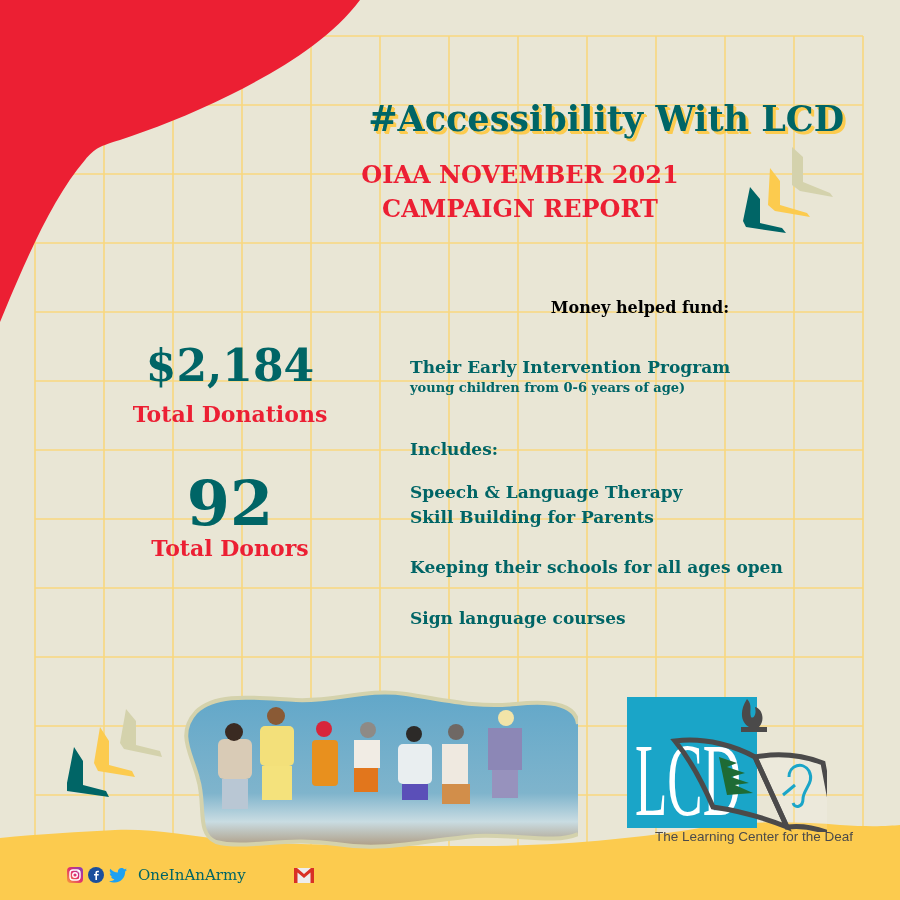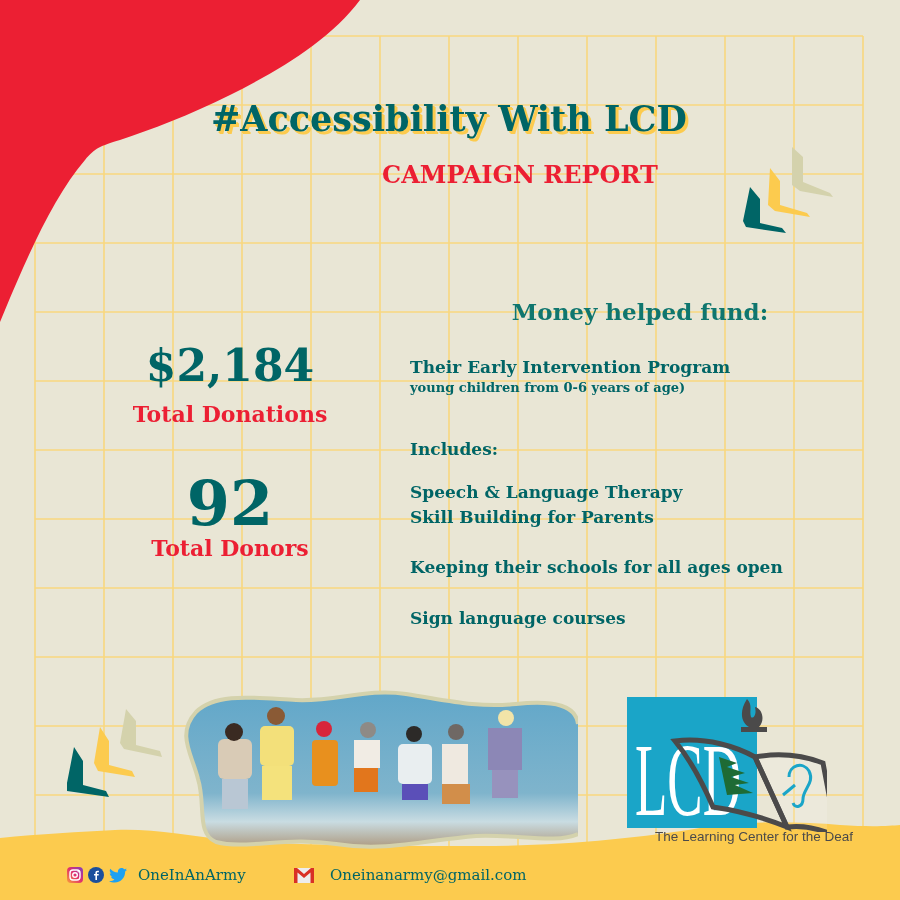--- a/index.html
+++ b/index.html
@@ -1,35 +1,35 @@
 <!DOCTYPE html>
 <html><head>
 <meta charset="utf-8">
 <style>
   html, body { margin:0; padding:0; }
   body { width:900px; height:900px; overflow:hidden; background:#E9E6D5; position:relative; font-family:"DejaVu Serif", serif; }
   .abs { position:absolute; }
   #grid { position:absolute; left:0; top:0; width:900px; height:900px; }
   .bgsvg { position:absolute; left:0; top:0; width:900px; height:900px; }
   .title {
-    left:211px; top:98px; width:640px; text-align:left;
+    left:204px; top:98px; width:640px; text-align:right;
     font-family:"DejaVu Serif", serif; font-weight:bold; font-size:35px; letter-spacing:0px;
     color:#006566; text-shadow:2px 2px 0 #FCCB4E, 3px 3px 0 #FCCB4E;
   }
   .subtitle {
     left:250px; top:158px; width:540px; text-align:center;
     font-family:"DejaVu Serif", serif; font-weight:bold; font-size:24px; line-height:34px; color:#EC1F33;
   }
   .big-num {
     font-family:"DejaVu Serif", serif; font-weight:bold; color:#006566; text-align:center;
   }
   .stat-label {
     font-family:"DejaVu Serif", serif; font-weight:bold; color:#EC1F33; text-align:center; font-size:22px;
   }
-  .fund-head { left:430px; top:298px; width:420px; font-size:23px; font-weight:bold; text-align:center; color:#0f766e; }
+  .fund-head { left:430px; top:298px; width:420px; font-size:16px; font-weight:bold; text-align:center; color:#000000; }
   .fund-text { font-weight:bold; text-align:left; color:#006566; }
   .photo-wrap { left:176px; top:684px; width:402px; height:168px; }
   .logo { left:627px; top:697px; width:200px; height:150px; }
   .footer { left:0; top:860px; width:900px; height:30px; }
   .footer-item { position:absolute; top:0; font-family:"DejaVu Serif", serif; font-weight:normal; font-size:15px; color:#006566; line-height:30px; white-space:nowrap; }
   .icon { position:absolute; }
 </style>
 </head>
 <body>
 
@@ -75,20 +75,21 @@
 </svg>
 
 <svg class="abs" style="left:62px;top:705px;width:110px;height:100px;" viewBox="0 0 110 100">
   <polygon points="64,4 74,16 74,40 98,46 100,52 62,44 58,38" fill="#D4D2AC"></polygon>
   <polygon points="38,22 47,36 47,60 70,66 73,72 36,66 32,58" fill="#FCCB4E"></polygon>
   <polygon points="12,42 21,56 21,80 44,86 47,92 5,86 5,78" fill="#006566"></polygon>
 </svg>
 
 <div class="abs title">#Accessibility With LCD</div>
 <div class="abs subtitle">
+  <div>OIAA NOVEMBER 2021</div>
   <div>CAMPAIGN REPORT</div>
 </div>
 
 <div class="abs big-num" style="left:80px;top:328px;width:300px;font-size:44px;line-height:76px;">$2,184</div>
 <div class="abs stat-label" style="left:80px;top:398px;width:300px;line-height:32px;">Total Donations</div>
 <div class="abs big-num" style="left:80px;top:466px;width:300px;font-size:62px;line-height:76px;">92</div>
 <div class="abs stat-label" style="left:80px;top:532px;width:300px;line-height:32px;">Total Donors</div>
 
 <div class="abs fund-head">Money helped fund:</div>
 <div class="abs fund-text" style="left:410px;top:355px;width:440px;font-size:17px;line-height:24px;">Their Early Intervention Program</div>
@@ -186,14 +187,13 @@
 
   <svg class="icon" style="left:109px;top:8px;width:18px;height:15px;" viewBox="0 0 24 20">
     <path d="M24,2.4 C23.1,2.8 22.2,3 21.2,3.2 C22.2,2.6 23,1.6 23.3,0.5 C22.4,1 21.4,1.4 20.3,1.6 C19.4,0.6 18.1,0 16.7,0 C14,0 11.8,2.2 11.8,4.9 C11.8,5.3 11.8,5.7 11.9,6 C7.8,5.8 4.2,3.9 1.7,0.9 C1.3,1.6 1,2.5 1,3.4 C1,5.1 1.9,6.6 3.2,7.5 C2.4,7.5 1.6,7.2 1,6.9 C1,9.3 2.7,11.3 4.9,11.7 C4.5,11.8 4.1,11.9 3.6,11.9 C3.3,11.9 3,11.9 2.7,11.8 C3.3,13.8 5.2,15.2 7.3,15.2 C5.6,16.5 3.5,17.3 1.2,17.3 C0.8,17.3 0.4,17.3 0,17.2 C2.2,18.6 4.8,19.4 7.5,19.4 C16.6,19.4 21.5,11.9 21.5,5.4 L21.5,4.8 C22.5,4.2 23.3,3.3 24,2.4 Z" fill="#1DA1F2"></path>
   </svg>
   <div class="footer-item" style="left:138px;">OneInAnArmy</div>
 
   <svg class="icon" style="left:294px;top:8px;width:20px;height:15px;" viewBox="0 0 20 15">
     <rect x="0" y="0" width="20" height="15" fill="#EDEDED"></rect>
     <path d="M0,0 L3,0 L10,6 L17,0 L20,0 L20,15 L16.5,15 L16.5,4.5 L10,10 L3.5,4.5 L3.5,15 L0,15 Z" fill="#D93025"></path>
   </svg>
-  <div class="footer-item" style="left:330px;">Oneinanarmy@gmail.com</div>
 </div>
 
 </body></html>

